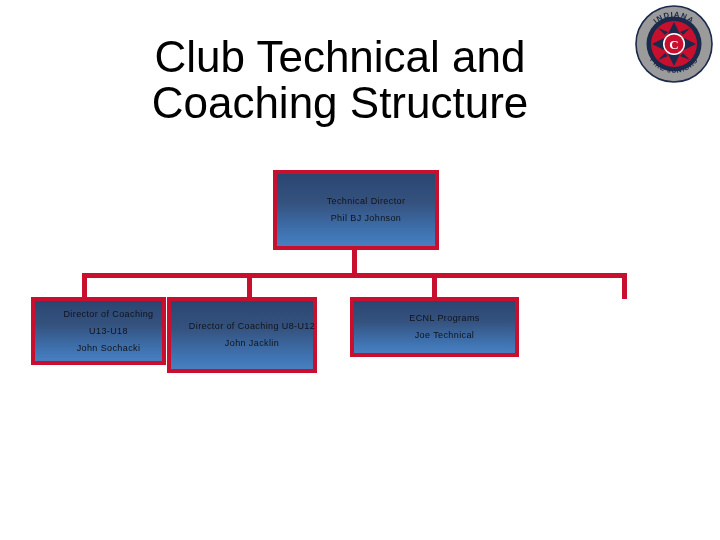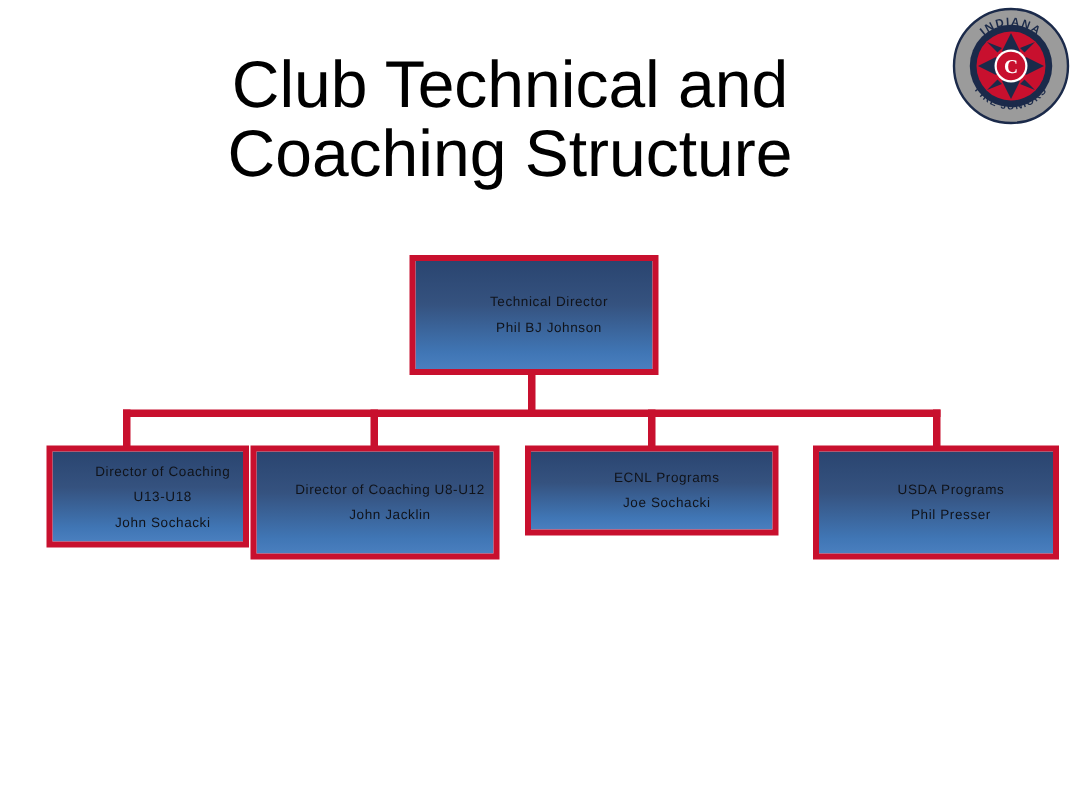--- a/index.html
+++ b/index.html
@@ -78,21 +78,21 @@
   #node-1 {
     left: 16px;
     top: 297px;
     width: 135px;
     height: 68px;
     margin-left: 15px;
   }
   #node-2 {
     left: 167px;
     top: 297px;
-    width: 166px;
+    width: 150px;
     height: 76px;
   }
   #node-3 {
     left: 350px;
     top: 297px;
     width: 169px;
     height: 60px;
   }
   #node-4 {
     left: 542px;
@@ -181,21 +181,17 @@
     <span class="line">John Sochacki</span>
   </div>
 
   <div class="node" id="node-2">
     <span class="line">Director of Coaching U8-U12</span>
     <span class="line">John Jacklin</span>
   </div>
 
   <div class="node" id="node-3">
     <span class="line">ECNL Programs</span>
-    <span class="line">Joe Sochacki</span>
+    <span class="line">Joe Technical</span>
   </div>
 
-  <div class="node" id="node-4">
-    <span class="line">USDA Programs</span>
-    <span class="line">Phil Presser</span>
-  </div>
 
 </div>
 
 </body></html>

